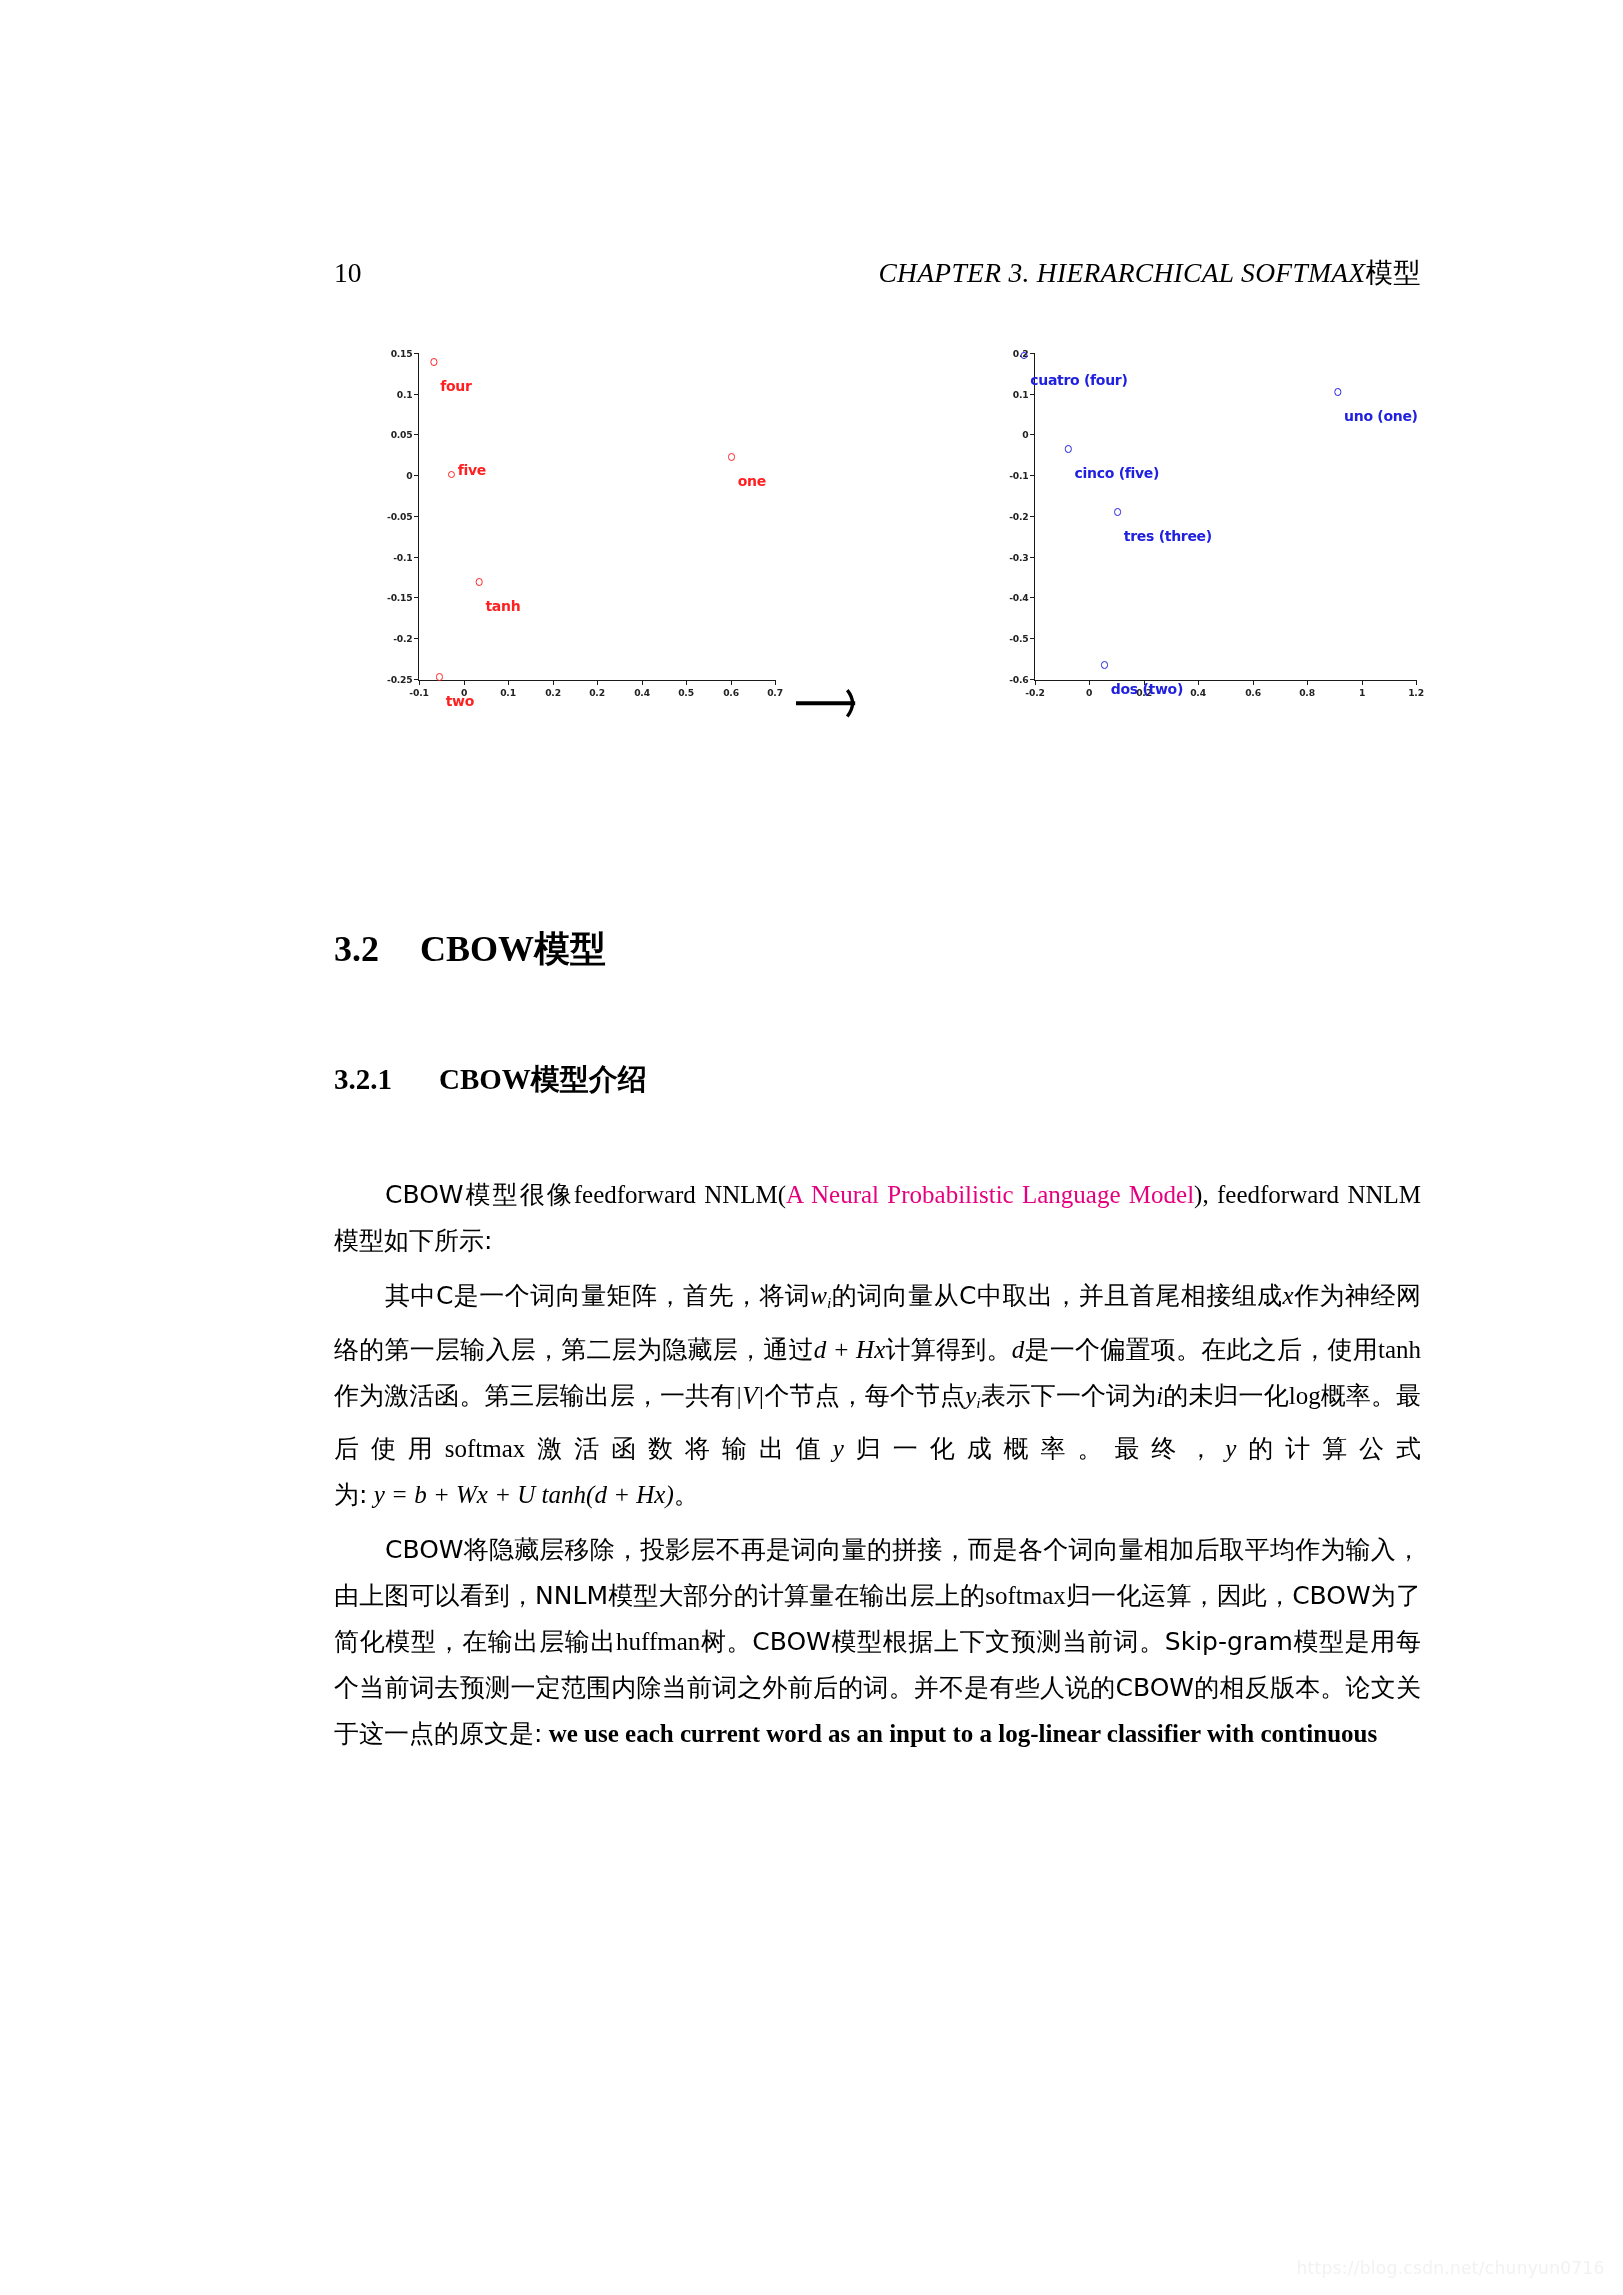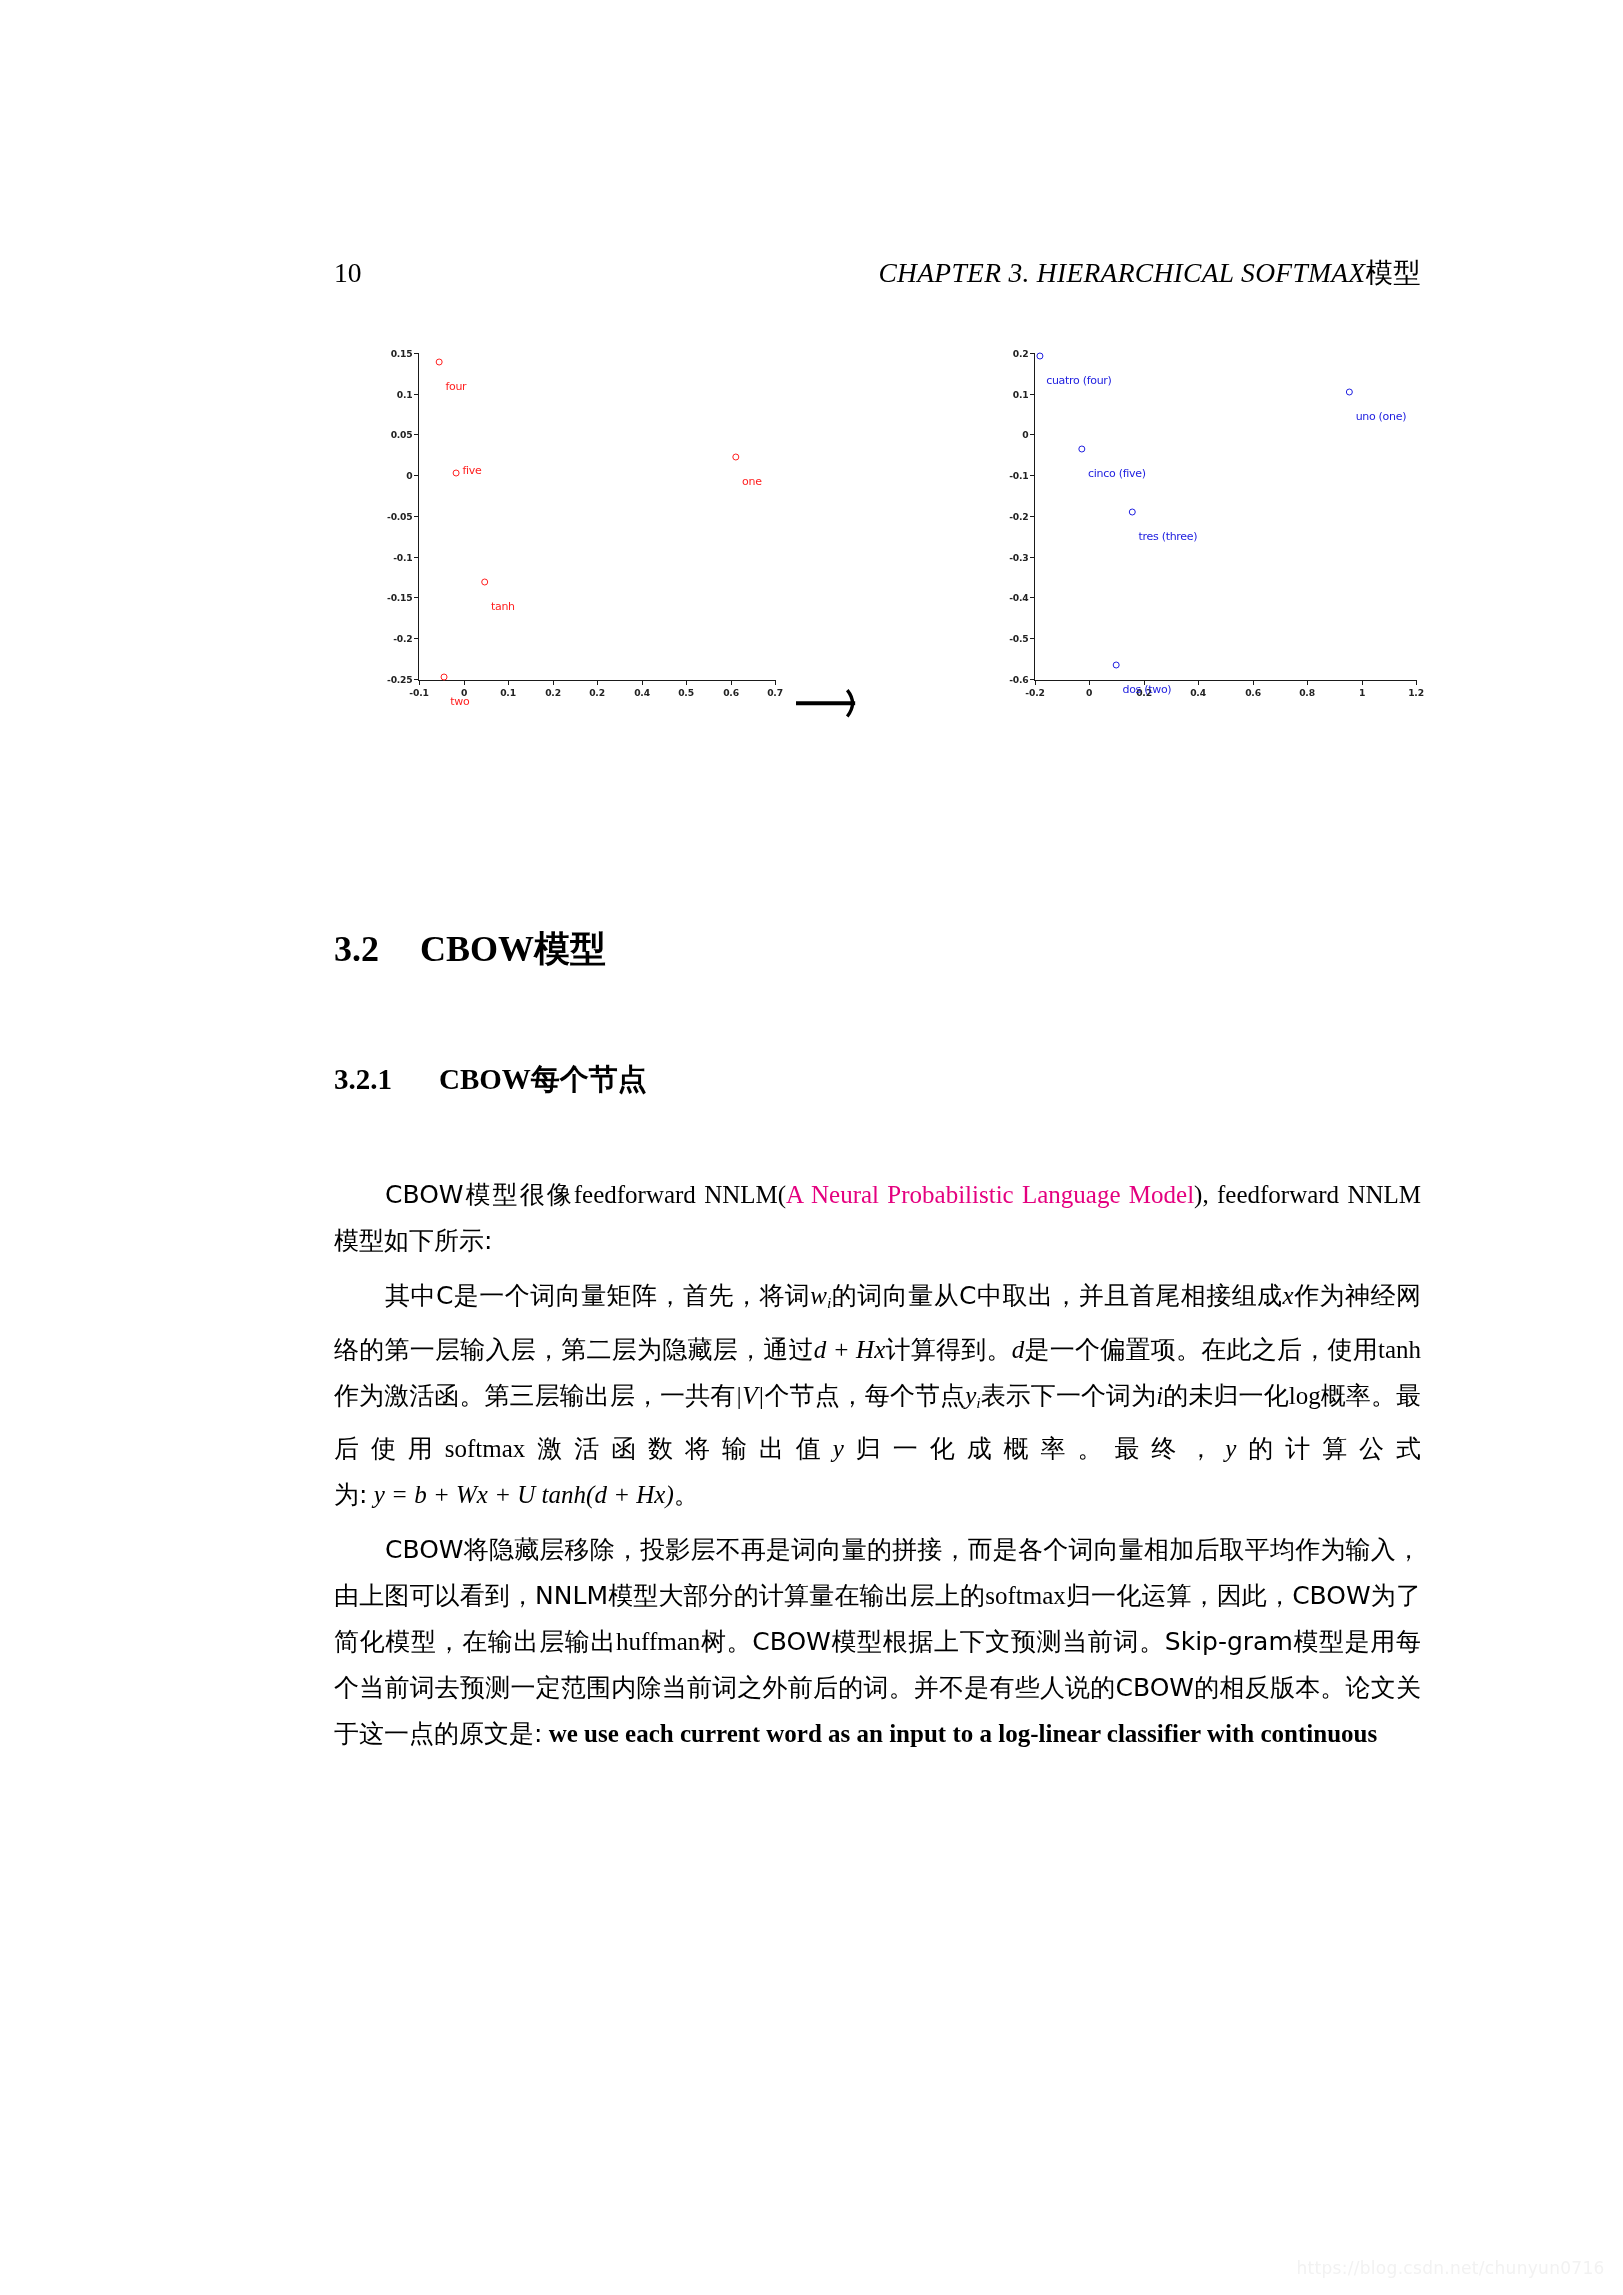--- a/index.html
+++ b/index.html
@@ -101,22 +101,22 @@
     pointer-events: none;
   }
   .marker {
     width: 7.2px; height: 7.2px;
     border-radius: 50%;
     border: 1px solid currentColor;
     flex: 0 0 auto;
   }
   .plabel {
     font-family: "DejaVu Sans", sans-serif;
-    font-weight: normal;
-    font-size: 11px;
+    font-weight: bold;
+    font-size: 14px;
     margin-left: 2.6px;
     letter-spacing: -0.3px;
     margin-top: 48px;
   }
 
   .arrow {
     position: absolute;
     left: 458px;
     top: 337px;
     width: 79px;
@@ -335,21 +335,21 @@
         </div>
     </div>
   </div>
 
 
   <div class="h-sec" style="top:929px;">
     <span class="num">3.2</span><span>CBOW</span><span class="cjk">模型</span>
   </div>
 
   <div class="h-sub" style="top:1064px;">
-    <span class="num">3.2.1</span><span>CBOW</span><span class="cjk">每个节点</span>
+    <span class="num">3.2.1</span><span>CBOW</span><span class="cjk">模型介绍</span>
   </div>
 
   <div class="body-block">
 
     <p class="para"><span class="cjk">CBOW模型很像</span><span>feedforward NNLM(</span><span class="link">A Neural Probabilistic Language Model</span><span>), feedforward NNLM</span><span class="cjk">模型如下所示:</span></p>
 
     <p class="para"><span class="cjk">其中C是一个词向量矩阵，首先，将词</span><span class="mathit">w</span><sub>i</sub><span class="cjk">的词向量从C中取出，并且首尾相接组成</span><span class="mathit">x</span><span class="cjk">作为神经网络的第一层输入层，第二层为隐藏层，通过</span><span class="eq">d + Hx</span><span class="cjk">计算得到。</span><span class="mathit">d</span><span class="cjk">是一个偏置项。在此之后，使用</span><span class="mathrm">tanh</span><span class="cjk">作为激活函。第三层输出层，一共有</span><span class="mathit">|V|</span><span class="cjk">个节点，每个节点</span><span class="mathit">y</span><sub>i</sub><span class="cjk">表示下一个词为</span><span class="mathit">i</span><span class="cjk">的未归一化</span><span class="mathrm">log</span><span class="cjk">概率。最后使用</span><span class="mathrm">softmax</span><span class="cjk">激活函数将输出值</span><span class="mathit">y</span><span class="cjk">归一化成概率。最终，</span><span class="mathit">y</span><span class="cjk">的计算公式为:</span>&nbsp;<span class="eq">y = b + Wx + U tanh(d + Hx)</span><span class="cjk">。</span></p>
 
     <p class="para last"><span class="cjk">CBOW将隐藏层移除，投影层不再是词向量的拼接，而是各个词向量相加后取平均作为输入，由上图可以看到，NNLM模型大部分的计算量在输出层上的</span><span class="mathrm">softmax</span><span class="cjk">归一化运算，因此，CBOW为了简化模型，在输出层输出</span><span class="mathrm">huffman</span><span class="cjk">树。CBOW模型根据上下文预测当前词。Skip-gram模型是用每个当前词去预测一定范围内除当前词之外前后的词。并不是有些人说的CBOW的相反版本。论文关于这一点的原文是:</span> <span class="bold-en">we use each current word as an input to a log-linear classifier with continuous</span></p>
 

